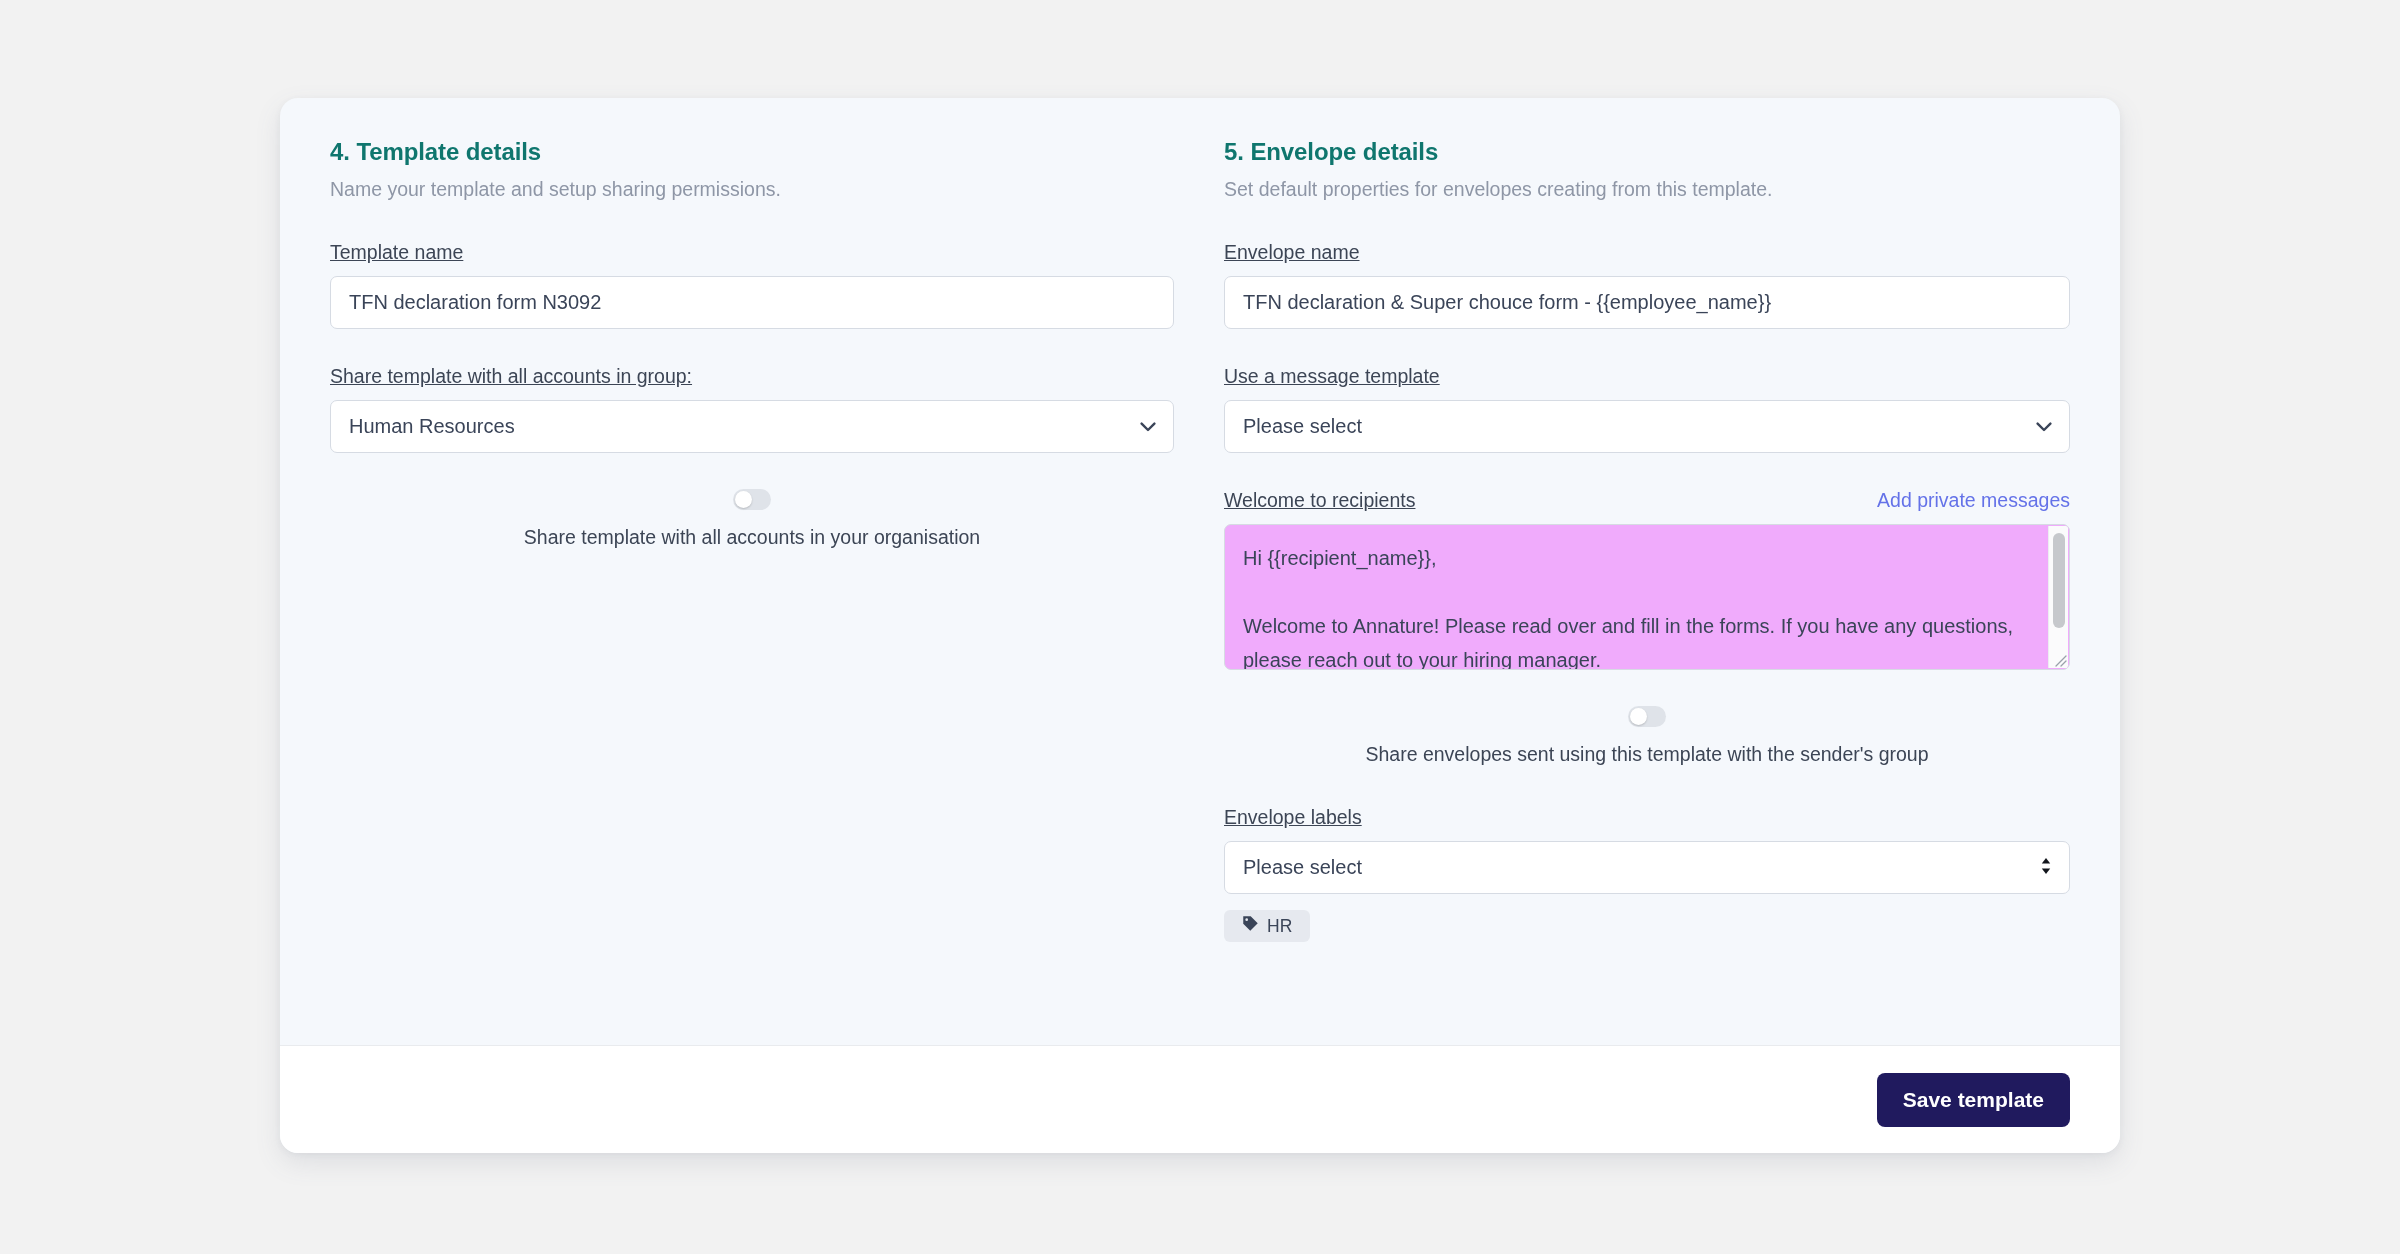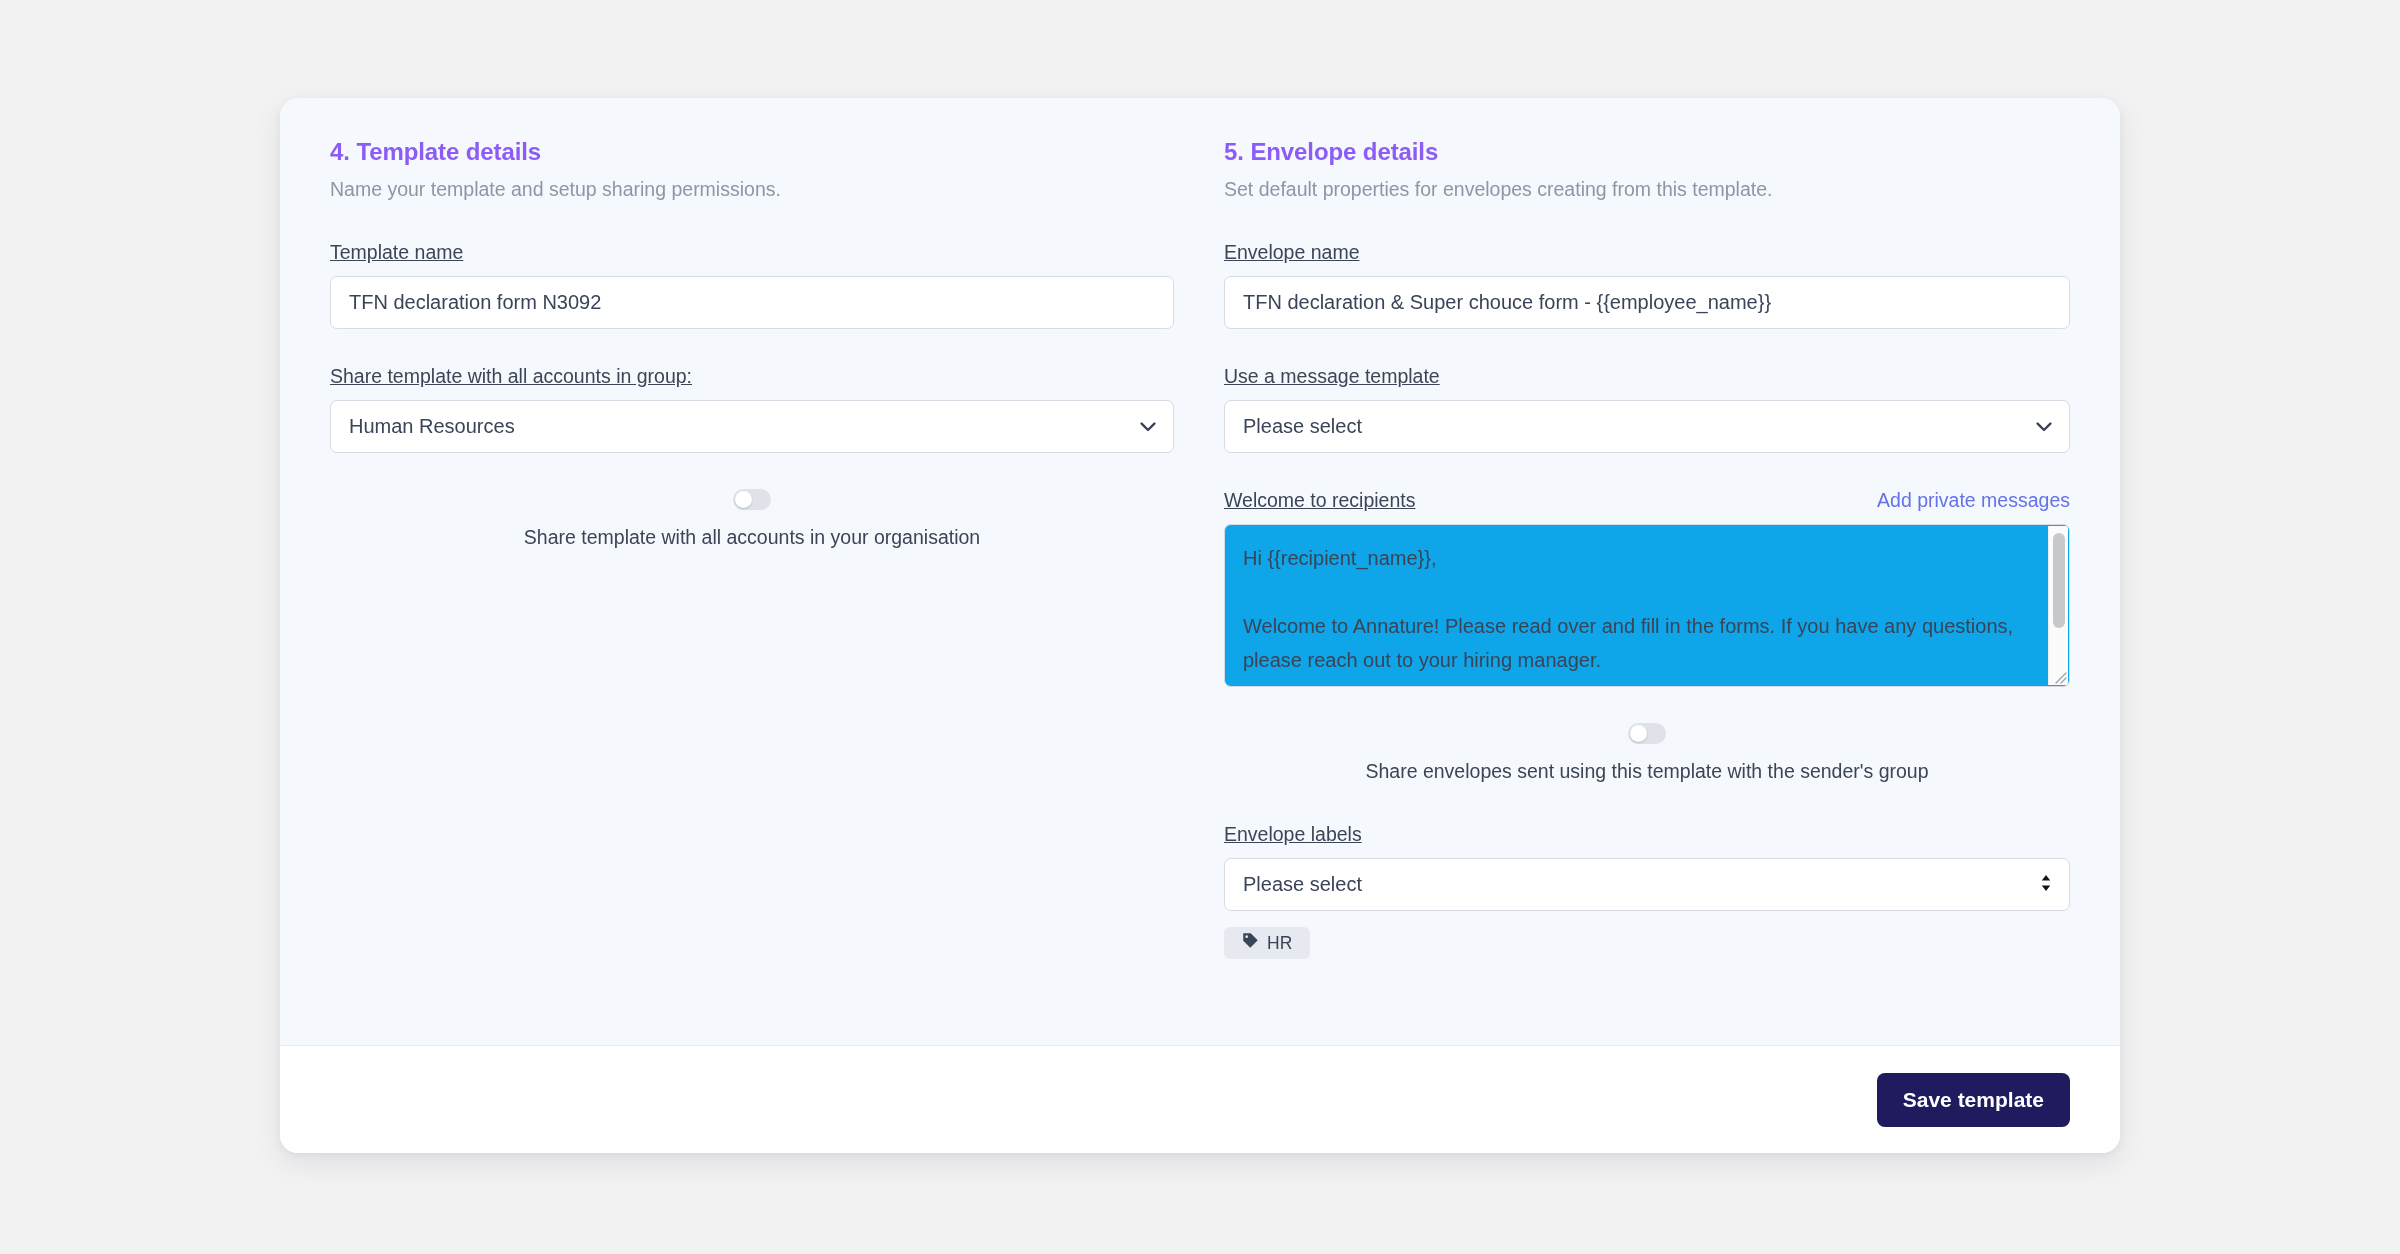--- a/index.html
+++ b/index.html
@@ -42,21 +42,21 @@
     width: 894px;
     padding-right: 50px;
   }
   .col-right {
     width: 846px;
   }
 
   .section-title {
     font-size: 24px;
     font-weight: bold;
-    color: #8b5cf6;
+    color: #0f766e;
     margin: 0 0 12px 0;
     letter-spacing: -0.1px;
   }
   .section-sub {
     font-size: 19.5px;
     color: #8e96a6;
     margin: 0 0 40px 0;
   }
 
   .field-label {
@@ -144,22 +144,22 @@
     box-shadow: 0 1px 2px rgba(0,0,0,0.18);
   }
   .toggle-label {
     font-size: 19.5px;
     color: #3c4555;
   }
 
   .textarea-wrap {
     position: relative;
     width: 100%;
-    height: 163px;
-    background: #0ea5e9;
+    height: 146px;
+    background: #f0abfc;
     border: 1px solid #d6dbe3;
     border-radius: 7px;
     box-sizing: border-box;
     overflow: hidden;
   }
   .textarea-content {
     position: absolute;
     left: 0; top: 0;
     width: calc(100% - 22px);
     height: 100%;

